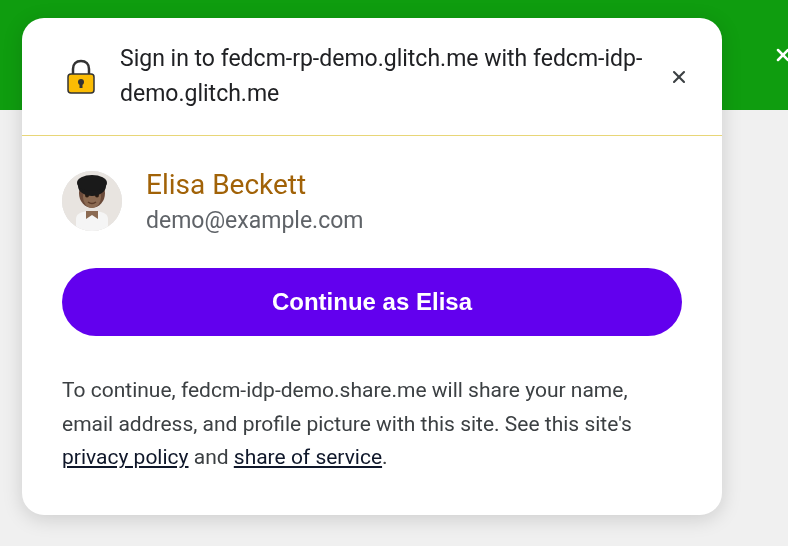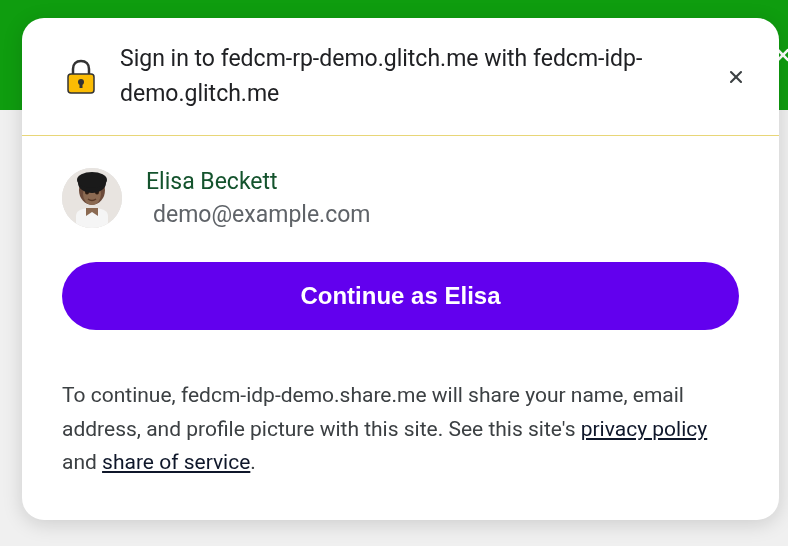--- a/index.html
+++ b/index.html
@@ -28,21 +28,21 @@
       right: -5px;
       top: 35px;
       color: white;
       font-size: 32px;
       font-weight: bold;
     }
     .modal {
       position: absolute;
       top: 18px;
       left: 22px;
-      width: 757px;
+      width: 700px;
       background: white;
       border-radius: 22px;
       box-shadow: 0 4px 20px rgba(0,0,0,0.15);
       overflow: hidden;
     }
     .modal-header {
       display: flex;
       align-items: center;
       padding: 24px 28px 24px 40px;
       gap: 20px;
@@ -93,41 +93,40 @@
       flex-shrink: 0;
       overflow: hidden;
       background: #e0e0e0;
     }
     .account-info {
       display: flex;
       flex-direction: column;
       gap: 6px;
     }
     .account-name {
-      font-size: 23px;
-      color: #14532d;
+      font-size: 28px;
+      color: #a16207;
       font-weight: 400;
     }
     .account-email {
       font-size: 23px;
       color: #5f6368;
       font-weight: 400;
-      margin-left: 7px;
     }
     .continue-btn {
       width: 100%;
       background: #6200ee;
       color: white;
       border: none;
       border-radius: 36px;
       padding: 20px;
       font-size: 24px;
       font-weight: 700;
       cursor: pointer;
-      margin-bottom: 49px;
+      margin-bottom: 38px;
     }
     .disclosure {
       font-size: 21px;
       line-height: 1.6;
       color: #3c4043;
     }
     .disclosure a {
       color: #0f172a;
       text-decoration: underline;
       cursor: pointer;

